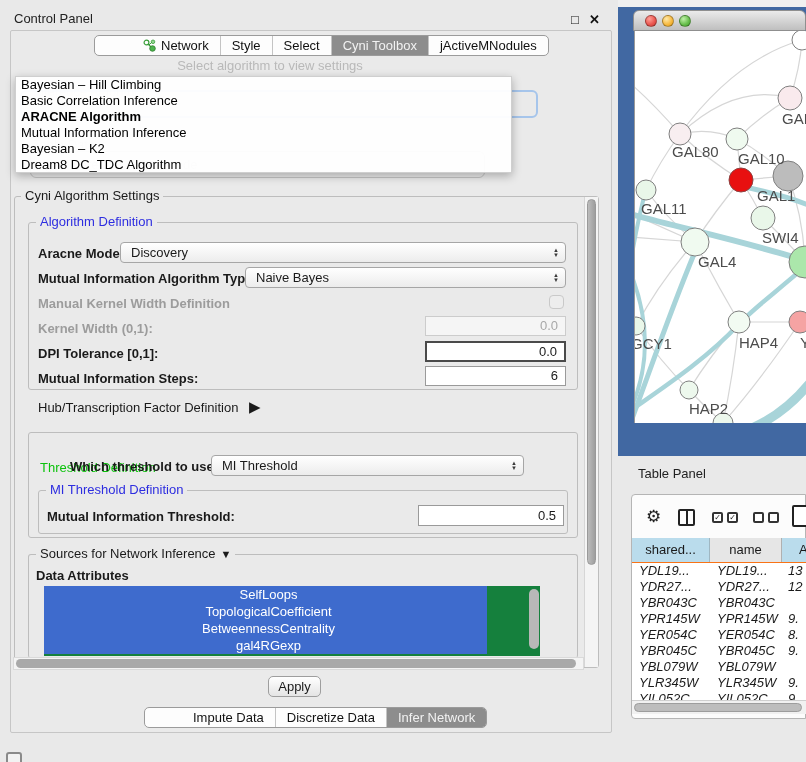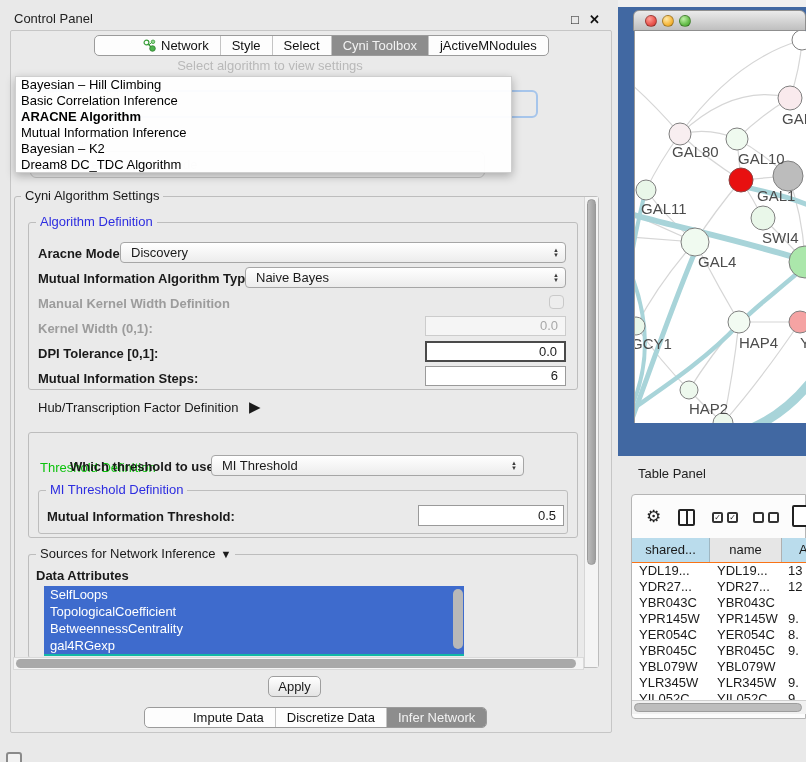--- a/index.html
+++ b/index.html
@@ -50,21 +50,21 @@
   .field.focus { border:2px solid #4a4a4a; height:21px; }
   #chk-kernel { left:549px; top:295px; width:15px; height:14px; border:1px solid #c9c9c9; border-radius:4px; background:#ededed; }
 
   
   #vscroll { left:584px; top:197px; width:14px; height:470px; background:#f4f4f4; border-left:1px solid #d6d6d6; }
   #vscroll-thumb { left:2px; top:2px; width:9px; height:366px; background:linear-gradient(90deg,#bcbcbc,#9e9e9e); border:1px solid #999; border-radius:5px; }
   #hscroll { left:13px; top:657px; width:571px; height:13px; background:#f4f4f4; border:1px solid #dadada; }
   #hscroll-thumb { left:2px; top:1px; width:560px; height:9px; background:#a9a9a9; border-radius:5px; }
 
   
-  #attr-list { left:44px; top:586px; width:420px; height:70px; background:#14b8a6; overflow:hidden; }
+  #attr-list { left:44px; top:586px; width:496px; height:70px; background:#15803d; overflow:hidden;text-align:center; }
   #attr-list .li { height:17px; line-height:17px; width:443px; background:#3e6bcd; color:#fff; font-size:13px; padding-left:6px; white-space:nowrap; }
   #attr-thumb { position:absolute; right:1px; top:3px; width:10px; height:60px; background:#b8b8b8; border-radius:5px; }
 
   #apply-btn { left:268px; top:676px; width:53px; height:21px; border:1px solid #9e9e9e; border-radius:5px; background:linear-gradient(#ffffff,#e4e4e4); font-size:13px; text-align:center; line-height:19px; }
 
   
   #top-strip { left:618px; top:0; width:188px; height:7px; background:#f0f0f0; }
   #desktop { left:618px; top:7px; width:188px; height:449px; background:#4168a2; }
   #netwin-bar { left:633px; top:10px; width:173px; height:21px; background:linear-gradient(#ebebeb,#bfbfbf); border:1px solid #8f8f8f; border-radius:6px 6px 0 0; }
   .light { position:absolute; top:4px; width:12px; height:12px; border-radius:50%; border:1px solid rgba(0,0,0,0.3); }
@@ -82,21 +82,21 @@
   #tb-col { left:678px; top:509px; width:17px; height:17px; border:2px solid #222; border-radius:2px; }
   #tb-col div { position:absolute; left:6px; top:0; width:2px; height:13px; background:#222; }
   .mini-chk { position:absolute; width:11px; height:11px; border:2px solid #333; border-radius:2px; font-size:8px; line-height:8px; text-align:center; color:#222; background:#fff; }
   #tb-doc { left:792px; top:505px; width:18px; height:22px; border:2px solid #222; border-radius:2px; background:#fff; }
 
   #thead { left:632px; top:538px; width:174px; height:25px; display:flex; font-size:13px; border-bottom:1px solid #f97316; z-index:2; }
   #thead .hc { line-height:24px; text-align:center; border-right:1px solid #9fb7c2; overflow:hidden; white-space:nowrap; }
   #thead .hc0 { width:78px; background:#badcec; }
   #thead .hc1 { width:72px; background:#e6e6e6; border-right:1px solid #b0b0b0; }
   #thead .hc2 { flex:1; background:#badcec; text-align:left; padding-left:17px; border-right:none; }
-  #tbody { left:632px; top:563px; width:174px; height:137px; overflow:hidden; background:#fff; }
+  #tbody { left:632px; top:563px; width:174px; height:137px; overflow:hidden; background:#fff;font-style:italic; }
   #tbody .tr { display:flex; height:16px; font-size:13px; line-height:16px; }
   #tbody .tc0 { width:78px; padding-left:7px; overflow:hidden; white-space:nowrap; }
   #tbody .tc1 { width:72px; padding-left:7px; overflow:hidden; white-space:nowrap; }
   #tbody .tc2 { flex:1; padding-left:6px; overflow:hidden; white-space:nowrap; }
   #hscroll2 { left:632px; top:700px; width:174px; height:14px; background:#f1f1f1; border-top:1px solid #cfcfcf; }
   #hscroll2-thumb { left:2px; top:2px; width:168px; height:9px; background:#bdbdbd; border:1px solid #9d9d9d; border-radius:5px; }
 
   #corner-icon { left:6px; top:752px; width:16px; height:14px; border:2px solid #8a8a8a; border-radius:3px; background:#f2f2f2; }
 </style>
 </head>

